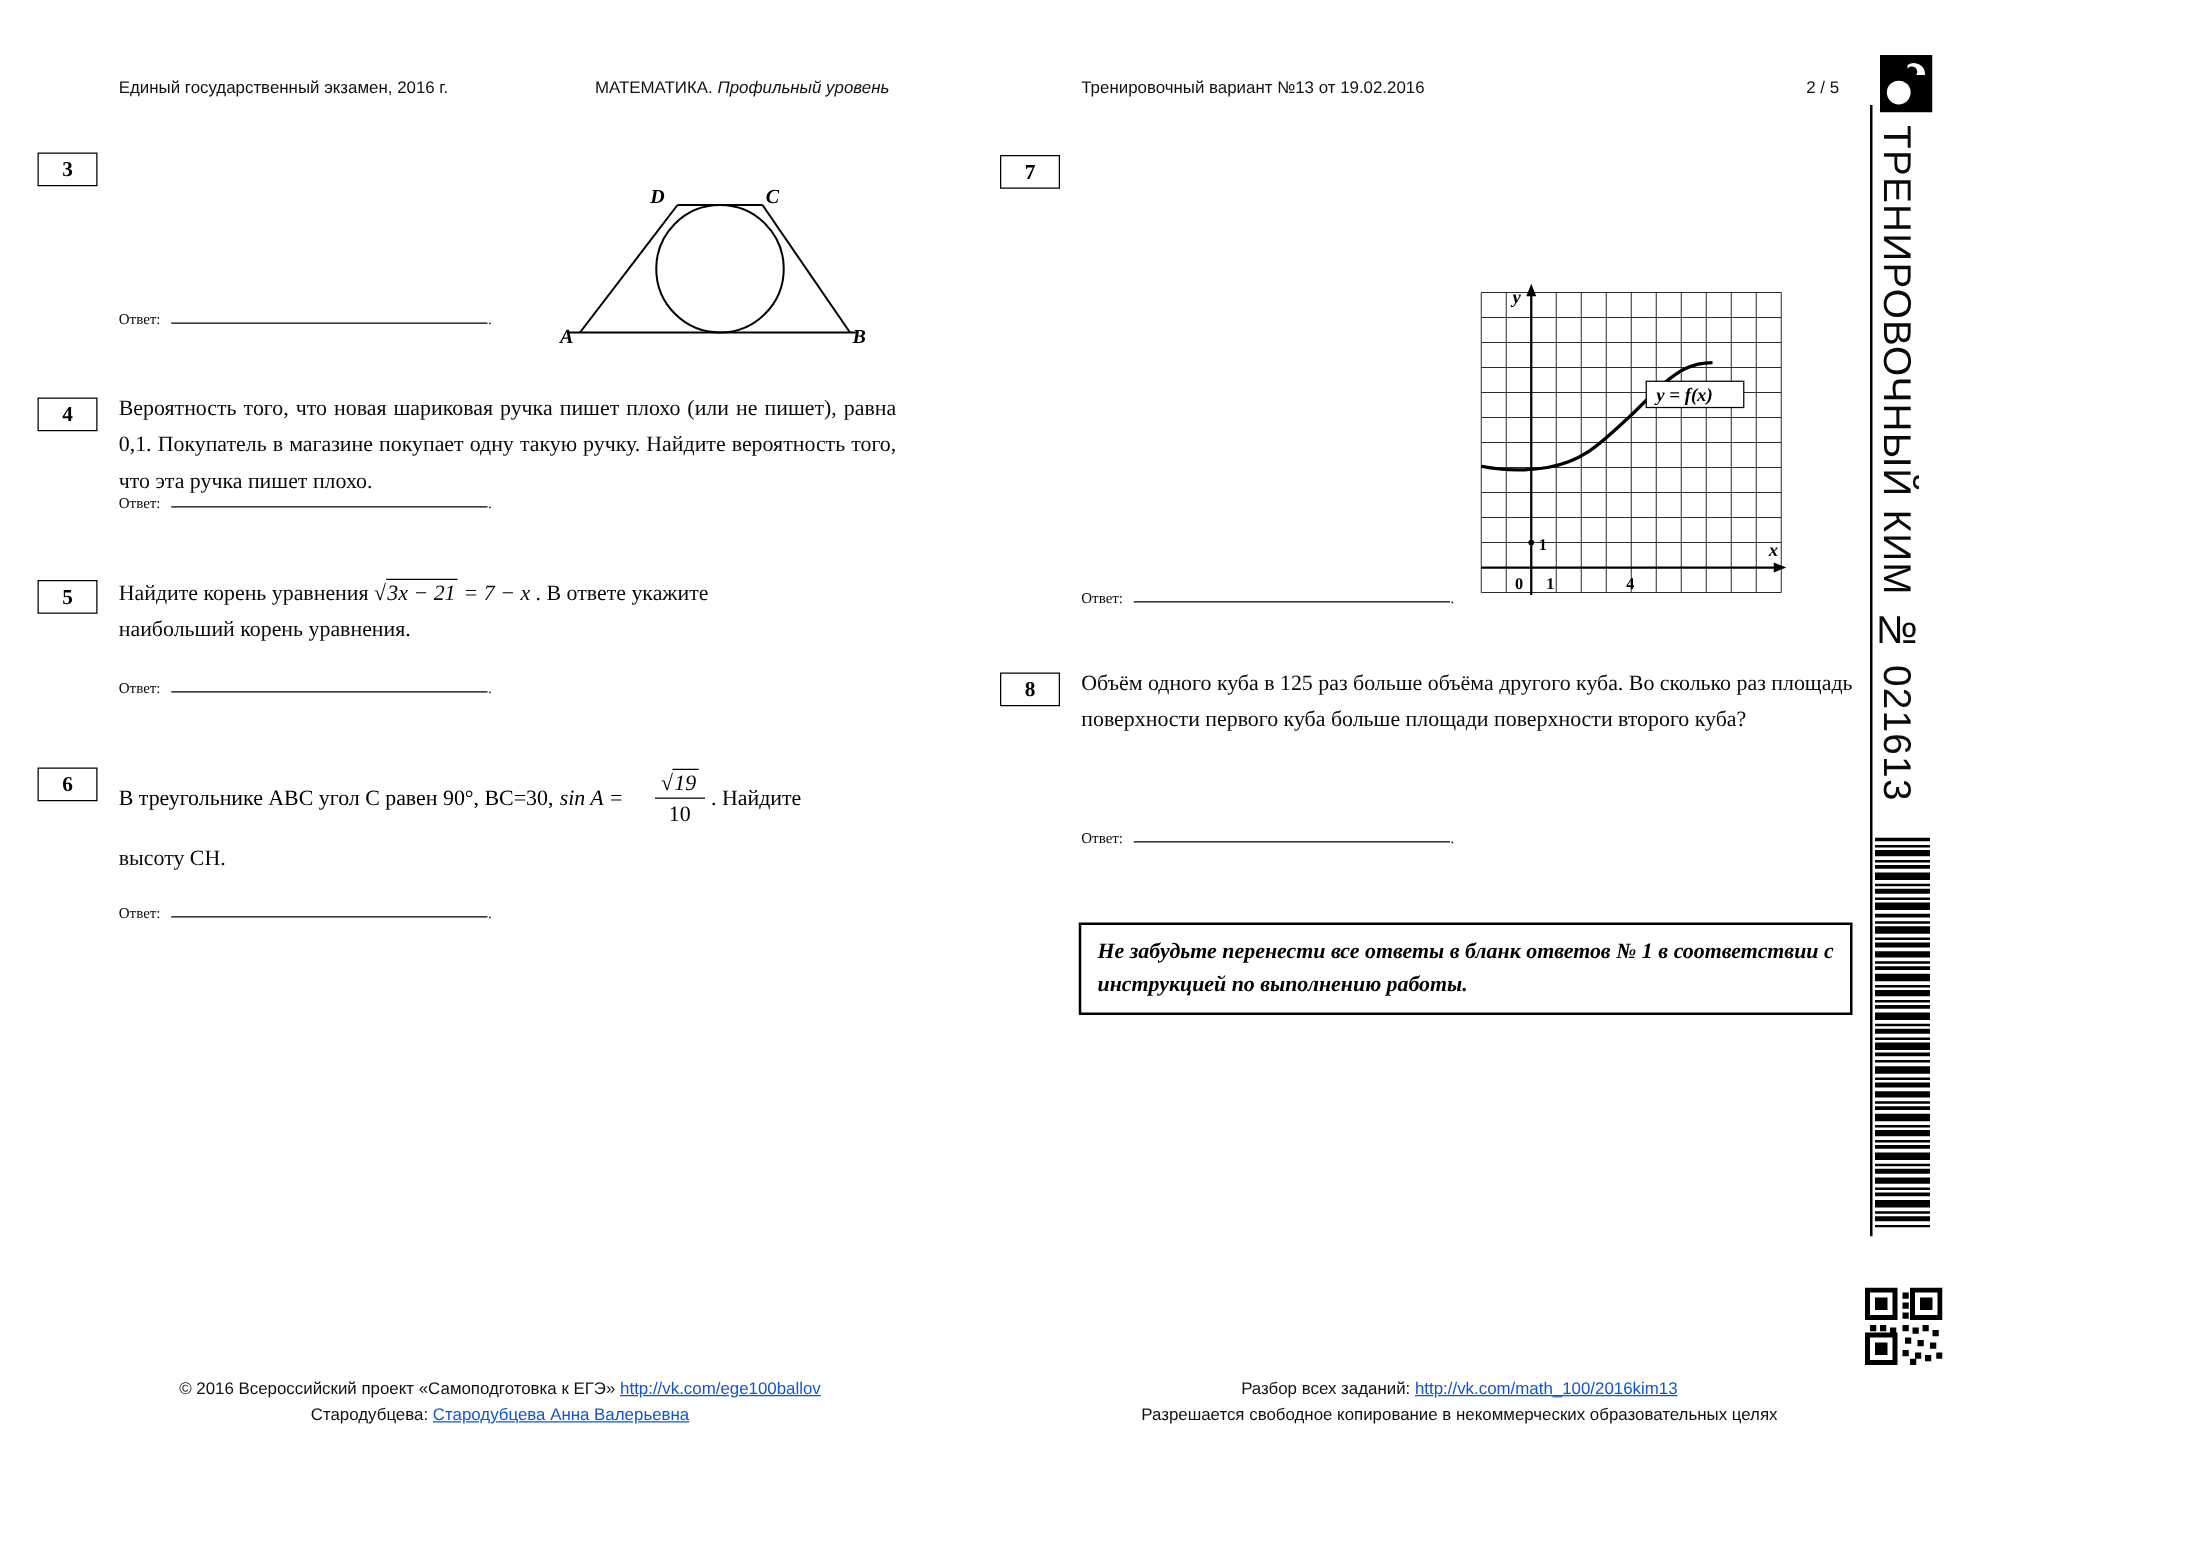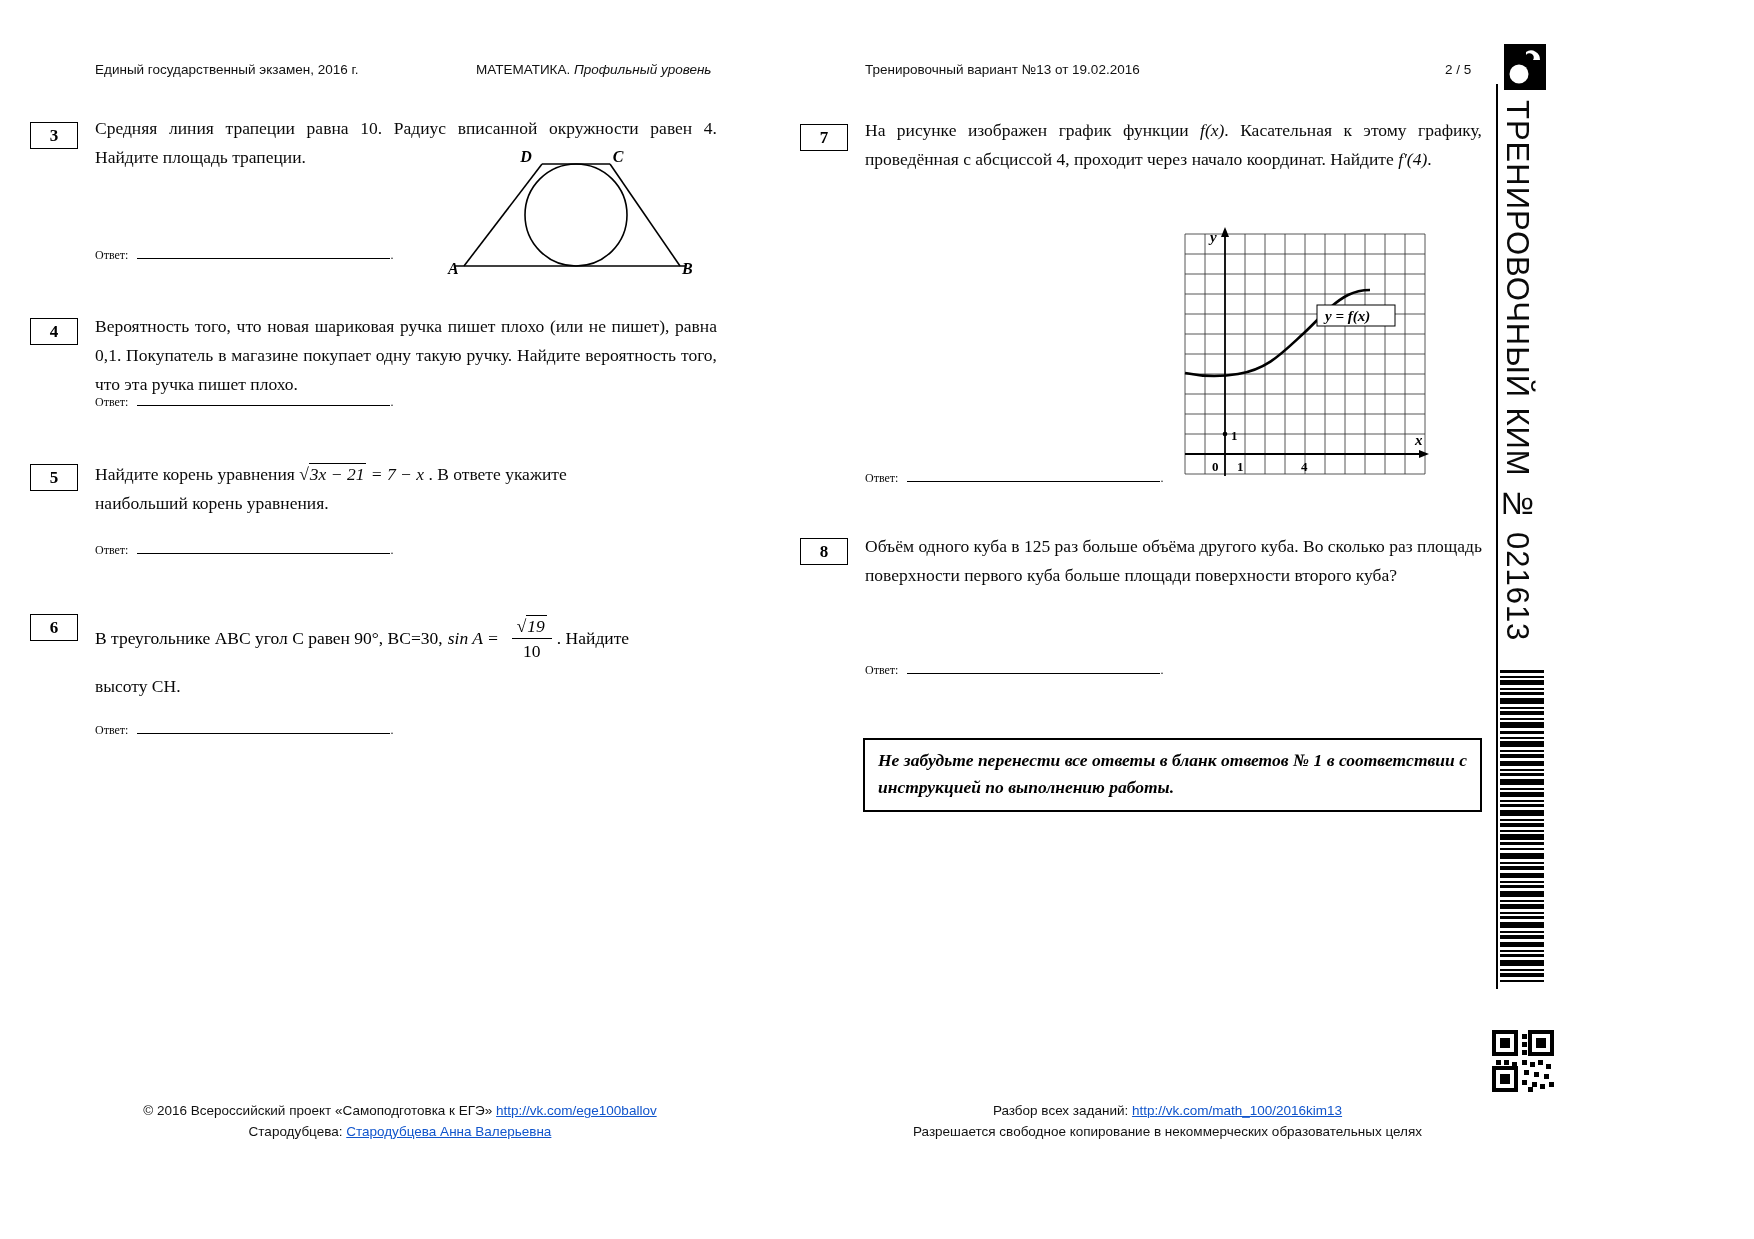--- a/index.html
+++ b/index.html
@@ -16,21 +16,21 @@
   
   .numbox{position:absolute;width:46px;height:25px;border:1.6px solid #000;
           display:flex;align-items:center;justify-content:center;
           font-weight:bold;font-size:17px;background:#fff;}
   
   .ptext{position:absolute;font-size:17.5px;line-height:29px;text-align:justify;color:#0a0a0a;}
   .math{font-style:italic;white-space:nowrap;}
   .sqrt{white-space:nowrap;font-style:italic;}
   .rad{border-top:1.3px solid #000;padding:0 2px 0 1px;}
   .frac{display:inline-flex;flex-direction:column;align-items:center;
-        vertical-align:middle;margin:0 8px;line-height:1.15;font-size:17.5px;}
+        vertical-align:middle;margin:0 20px;line-height:1.15;font-size:17.5px;}
   .frac .fnum{padding:0 5px 2px;border-bottom:1.4px solid #000;}
   .frac .fden{padding-top:2px;}
   .p6row{position:absolute;display:flex;align-items:center;font-size:17.5px;white-space:nowrap;}
   .p6row > span{margin-right:5px;}
   
   .answer{position:absolute;font-size:12px;white-space:nowrap;color:#0a0a0a;}
   .aline{display:inline-block;width:253px;height:13px;border-bottom:1.2px solid #000;margin-left:9px;}
   
   .notebox{position:absolute;left:863px;top:738px;width:589px;border:2.2px solid #000;
            padding:7px 13px 9px;font-weight:bold;font-style:italic;font-size:17.5px;
@@ -53,21 +53,20 @@
   <div class="hdr" style="left:95px;top:62px">Единый государственный экзамен, 2016 г.</div>
   <div class="hdr" style="left:476px;top:62px">
     <span>МАТЕМАТИКА.</span><i> Профильный уровень</i>
   </div>
   <div class="hdr" style="left:865px;top:62px">Тренировочный вариант №13 от 19.02.2016</div>
   <div class="hdr" style="left:1445px;top:62px">2 / 5</div>
 
   <div class="numbox" style="left:30px;top:122px">
     <span>3</span>
   </div>
-  <div class="ptext" style="left:95px;top:114px;width:622px">Средняя линия трапеции равна 10. Радиус вписанной окружности равен 4. Найдите площадь трапеции.</div>
 
   <svg class="abs" style="left:442px;top:148px" width="252" height="132" viewBox="0 0 252 132">
     <g stroke="#000" stroke-width="1.6" fill="none">
       <line x1="12" y1="118" x2="244" y2="118"></line>
       <line x1="22" y1="118" x2="100" y2="16"></line>
       <line x1="100" y1="16" x2="168" y2="16"></line>
       <line x1="168" y1="16" x2="238" y2="118"></line>
       <circle cx="134" cy="67" r="51"></circle>
     </g>
     <text class="fig-label" x="84" y="14" text-anchor="middle">D</text>
@@ -112,23 +111,20 @@
     </span>
     <span>. Найдите</span>
   </div>
   <div class="ptext" style="left:95px;top:672px;width:400px;text-align:left">высоту CH.</div>
   <div class="answer" style="left:95px;top:720px">
     <span>Ответ:</span><span class="aline"></span><span>.</span>
   </div>
 
   <div class="numbox" style="left:800px;top:124px">
     <span>7</span>
-  </div>
-  <div class="ptext" style="left:865px;top:116px;width:617px">
-    <span>На рисунке изображен график функции </span><span class="math">f(x)</span><span>. Касательная к этому графику, проведённая с абсциссой 4, проходит через начало координат. Найдите </span><span class="math">f′(4)</span><span>.</span>
   </div>
 
   <svg class="abs" style="left:1180px;top:226px" width="250" height="256" viewBox="0 0 250 256">
     <path d="M5 8V248M25 8V248M65 8V248M85 8V248M105 8V248M125 8V248M145 8V248M165 8V248M185 8V248M205 8V248M225 8V248M245 8V248
              M5 8H245M5 28H245M5 48H245M5 68H245M5 88H245M5 108H245M5 128H245M5 148H245M5 168H245M5 188H245M5 208H245M5 248H245" stroke="#2b2b2b" stroke-width="0.8" fill="none"></path>
     <path d="M45 250V6M5 228H241" stroke="#000" stroke-width="1.8" fill="none"></path>
     <polygon points="45,1 41,11 49,11" fill="#000"></polygon>
     <polygon points="249,228 239,224 239,232" fill="#000"></polygon>
     <path d="M5 147 C22 150.5 40 151 58 148 C88 143 102 127 124 107 C138 94 152 77 168 69 C176 65 184 64 190 64" stroke="#000" stroke-width="2.6" fill="none"></path>
     <circle cx="45" cy="208" r="2.3" fill="#000"></circle>

